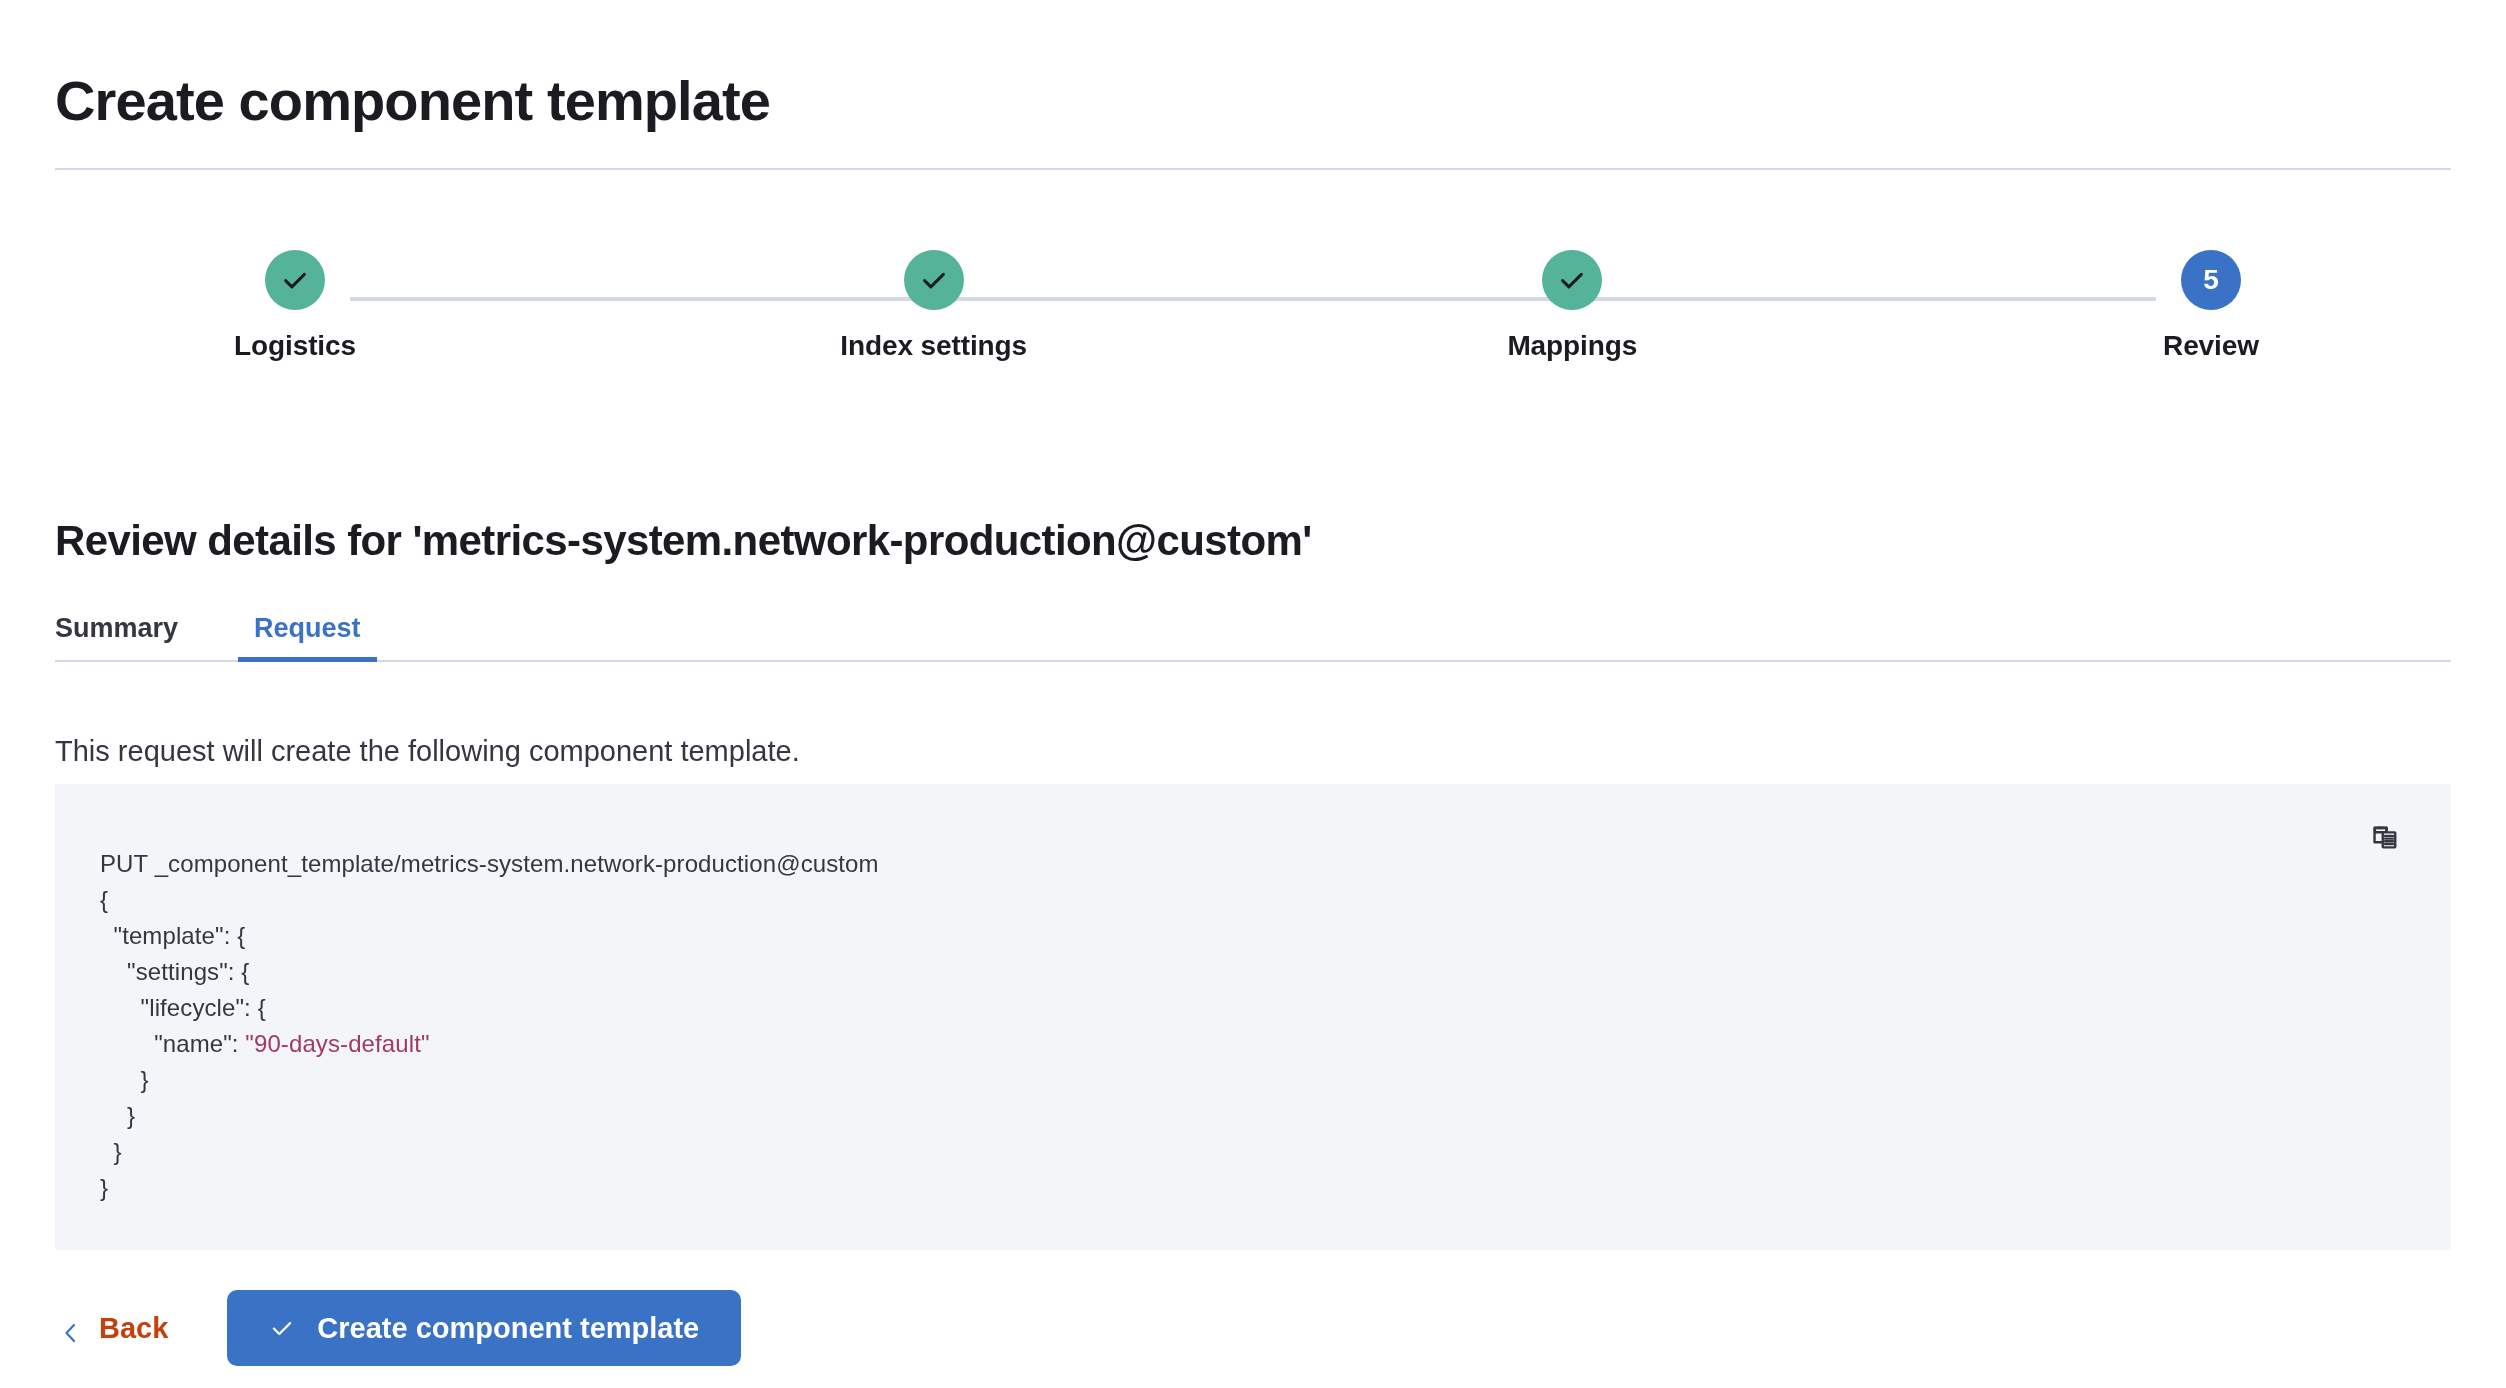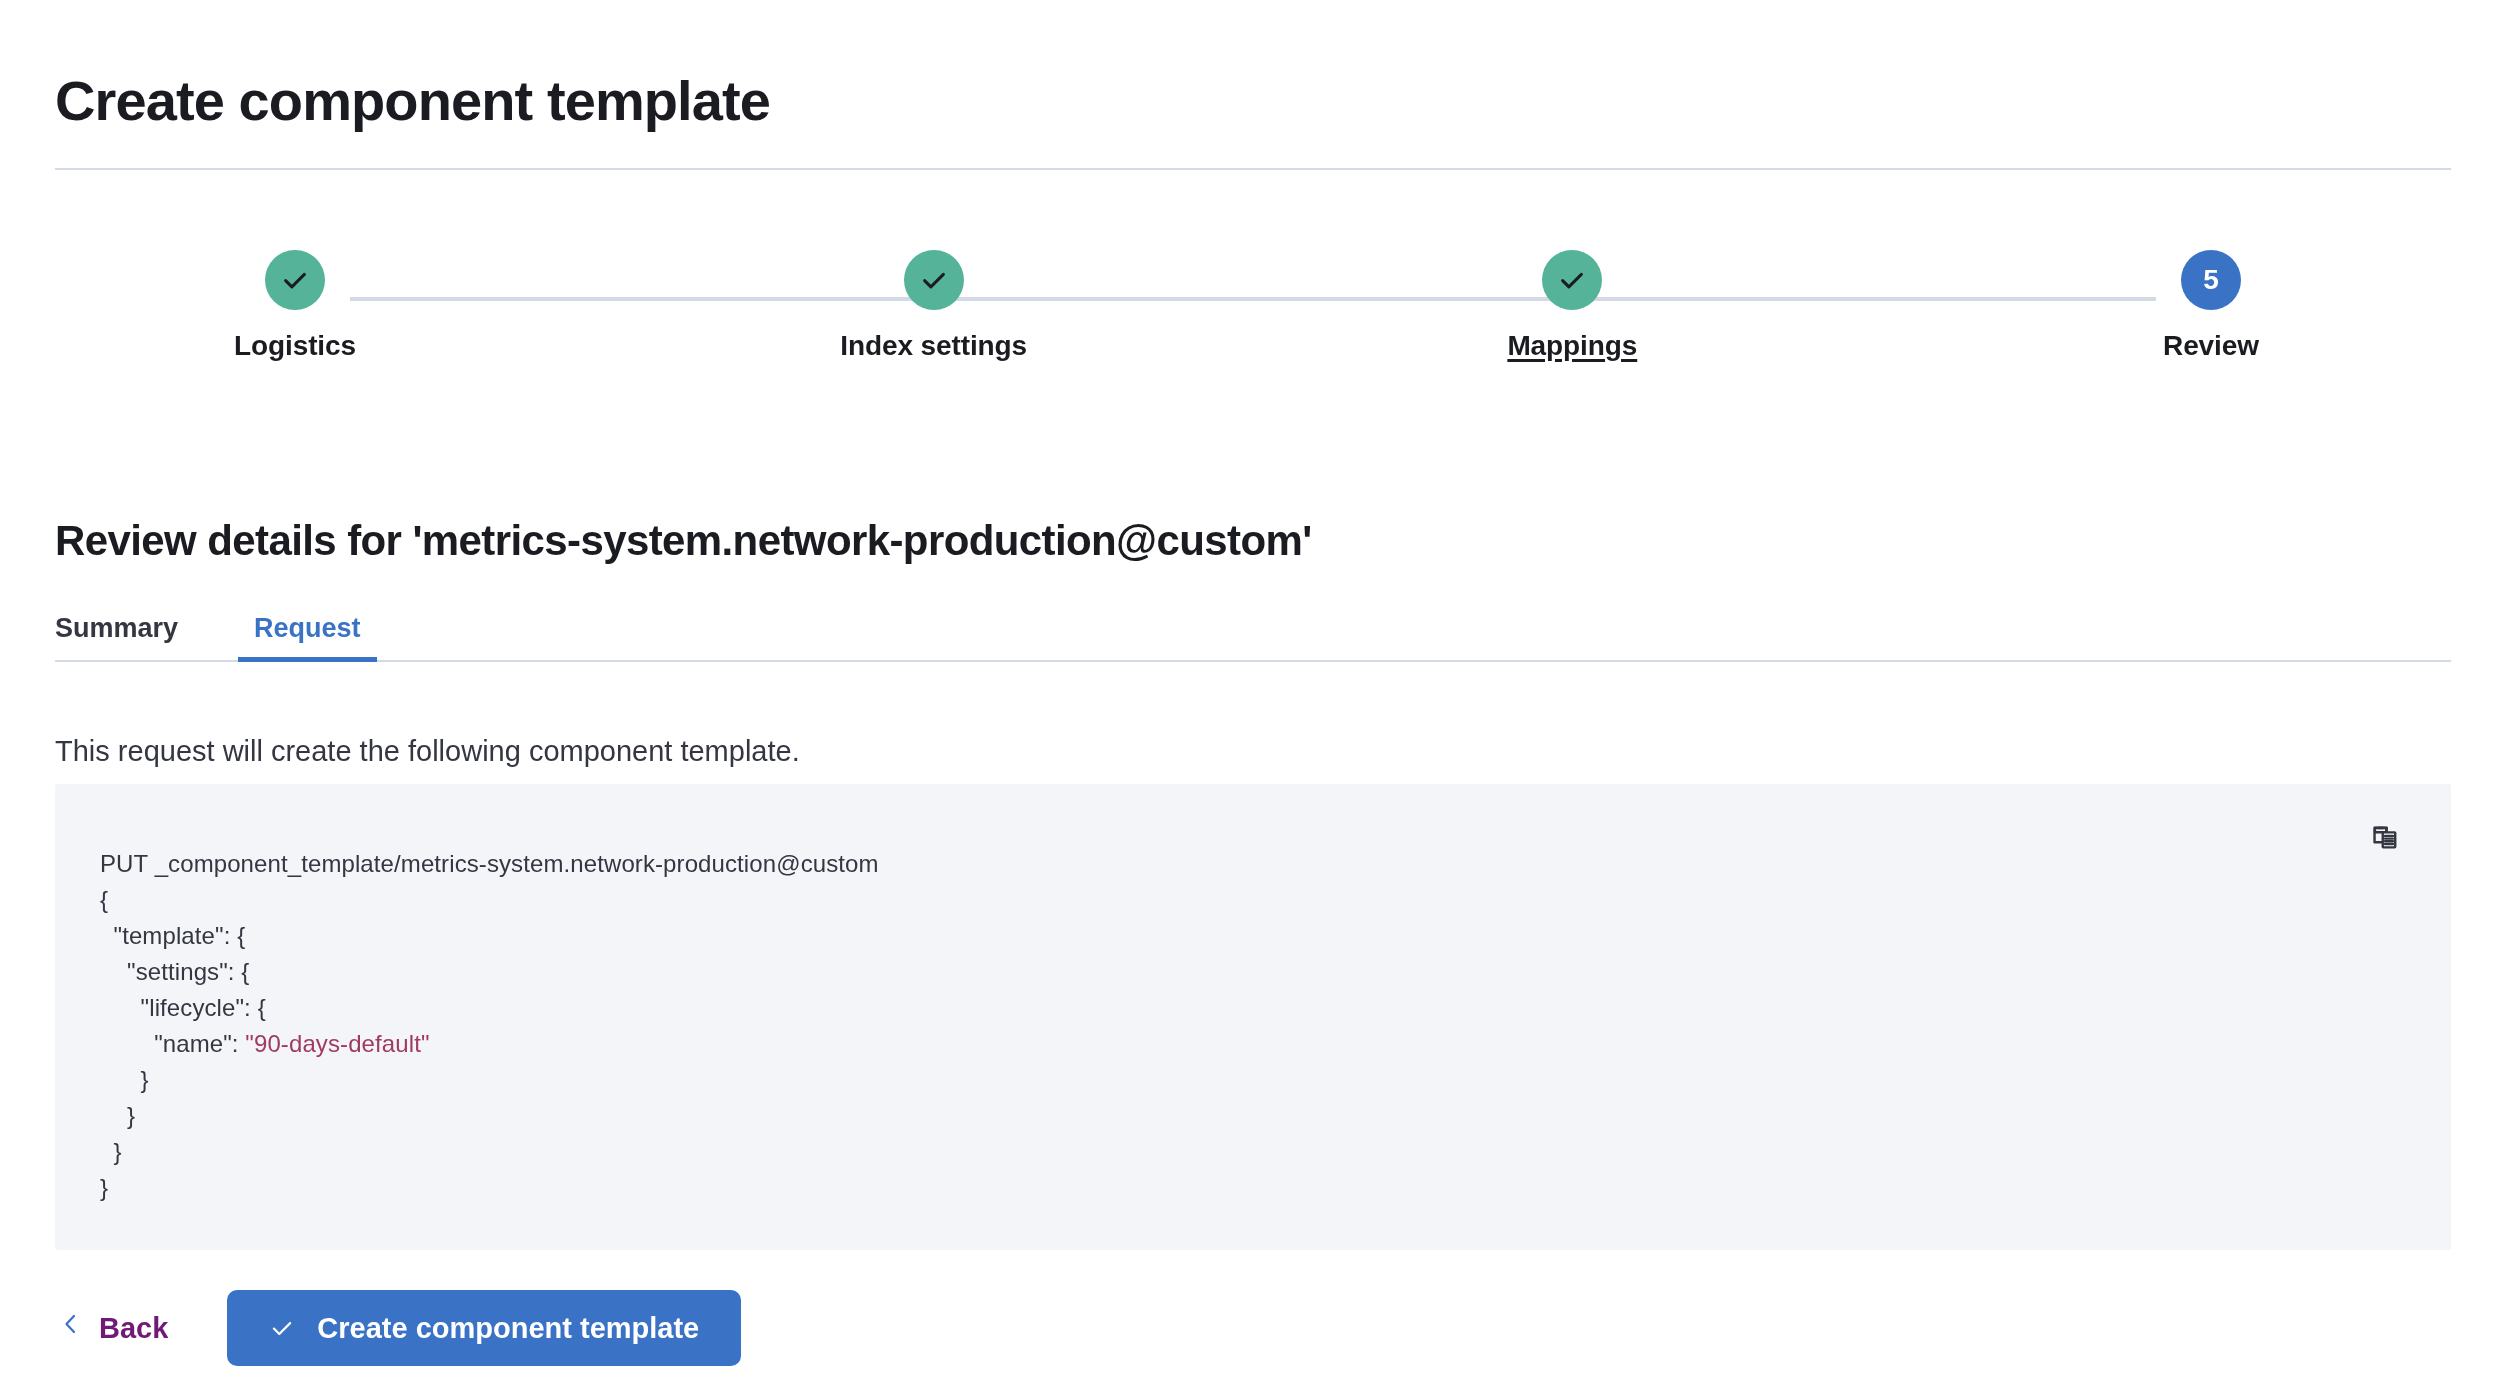--- a/index.html
+++ b/index.html
@@ -99,21 +99,20 @@
   .step-circle svg { display: block; }
   .step-label {
     margin-top: 20px;
     font-size: 28px;
     font-weight: 700;
     color: #1A1C21;
     letter-spacing: -0.1px;
     white-space: nowrap;
   }
   .step-label.hovered {
-    text-decoration: underline;
     text-underline-offset: 4px;
     text-decoration-thickness: 3px;
   }
 
   
   .section-title {
     position: absolute;
     left: 55px;
     top: 482px;
     font-size: 42px;
@@ -220,25 +219,25 @@
   .footer-actions {
     position: absolute;
     left: 55px;
     top: 1290px;
     display: flex;
     align-items: center;
     gap: 55px;
   }
   .back-link {
     display: flex;
-    align-items: flex-start;
+    align-items: flex-end;
     gap: 16px;
     font-size: 29px;
     font-weight: 600;
-    color: #701a75;
+    color: #c2410c;
     cursor: pointer;
     background: transparent;
     padding: 8px 4px;
   }
   .back-link .chev { display: block; }
   .primary-btn {
     display: flex;
     align-items: center;
     gap: 22px;
     background: #3A73C5;

